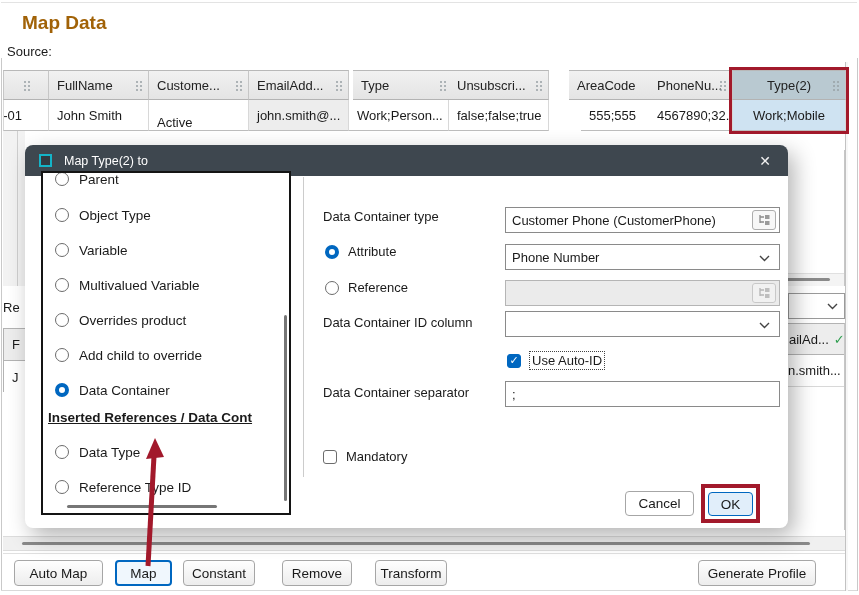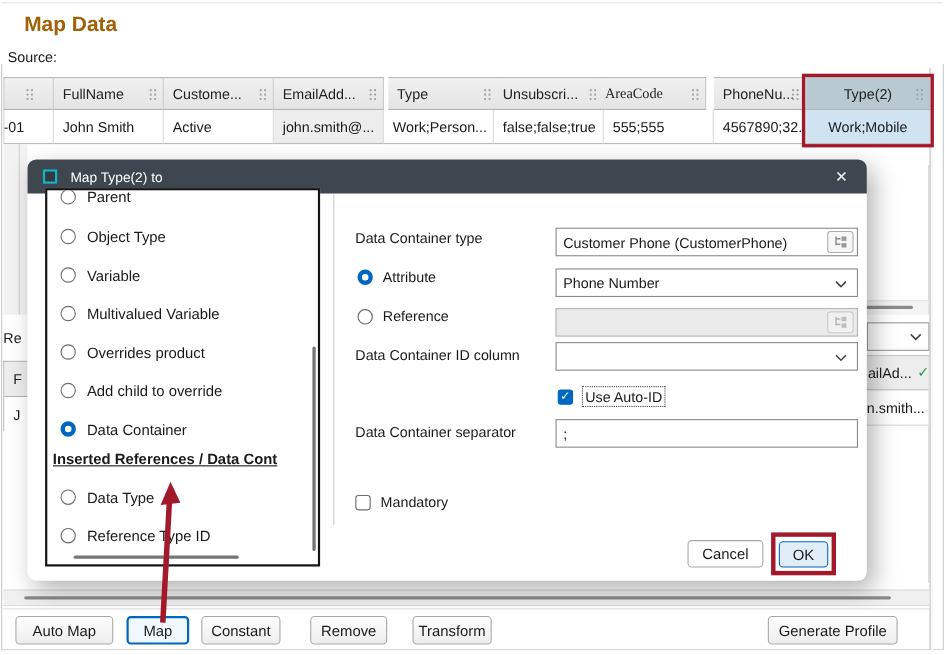--- a/index.html
+++ b/index.html
@@ -135,52 +135,52 @@
     <span class="grip"></span>
   </div>
   <div class="abs hcell" style="left:353px;width:100px;">
     <span>Type</span>
     <span class="grip"></span>
   </div>
   <div class="abs hcell" style="left:449px;width:100px;">
     <span>Unsubscri...</span>
     <span class="grip"></span>
   </div>
-  <div class="abs hcell" style="left:542px;width:100px;font-family:Liberation Serif, serif;">
+  <div class="abs hcell" style="left:569px;width:100px;">
     <span>AreaCode</span>
     <span class="grip"></span>
   </div>
   <div class="abs hcell" style="left:649px;width:84px;">
     <span>PhoneNu...</span>
     <span class="grip"></span>
   </div>
   <div class="abs hcell hl" style="left:733px;width:113px;">
     <span>Type(2)</span>
     <span class="grip"></span>
   </div>
 
   <div class="abs dcell" style="left:3px;width:46px;padding-left:0;border-left:1px solid #d8d8d8;">
     <span style="margin-left:-8px;">0-01</span>
   </div>
   <div class="abs dcell" style="left:49px;width:100px;">
     <span>John Smith</span>
   </div>
-  <div class="abs dcell" style="left:149px;width:100px;">
+  <div class="abs dcell" style="left:149px;width:100px;align-items:flex-end;">
     <span>Active</span>
   </div>
   <div class="abs dcell gray" style="left:249px;width:100px;">
     <span>john.smith@...</span>
   </div>
   <div class="abs dcell" style="left:349px;width:100px;">
     <span>Work;Person...</span>
   </div>
   <div class="abs dcell" style="left:449px;width:100px;">
     <span>false;false;true</span>
   </div>
-  <div class="abs dcell" style="left:549px;width:100px;">
+  <div class="abs dcell" style="left:581px;width:100px;">
     <span>555;555</span>
   </div>
   <div class="abs dcell" style="left:649px;width:84px;">
     <span>4567890;32...</span>
   </div>
   <div class="abs dcell hl" style="left:733px;width:113px;">
     <span>Work;Mobile</span>
   </div>
 
   <div class="abs ann-box" style="left:729px;top:67px;width:120px;height:67px;"></div>

